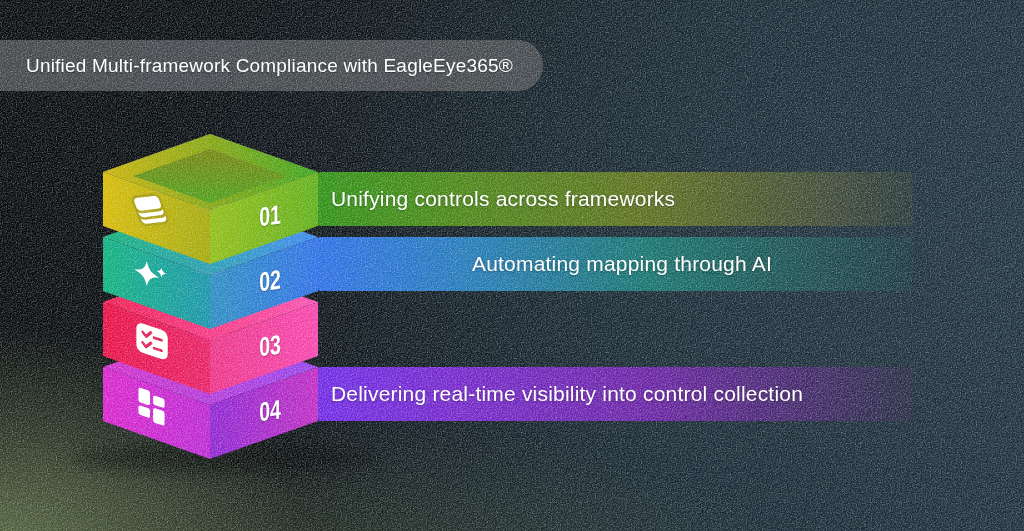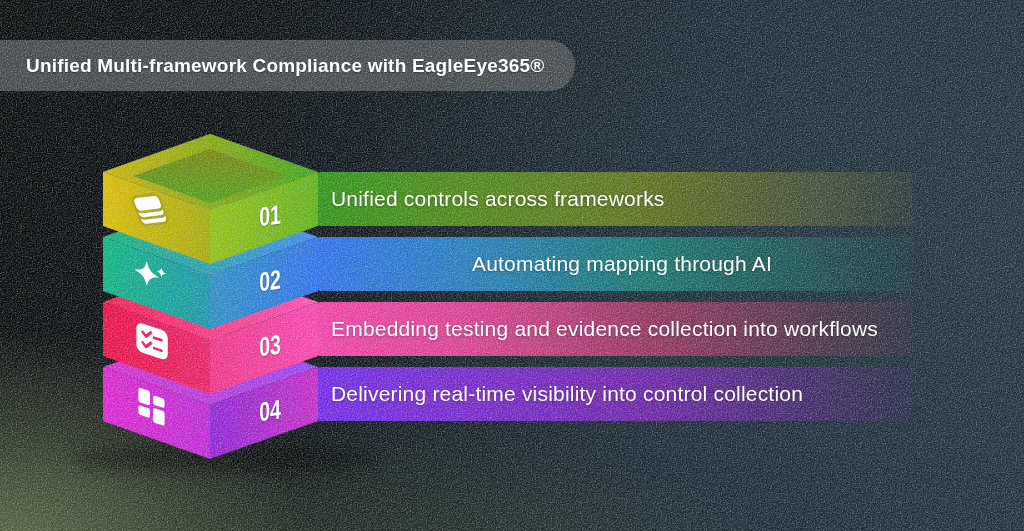--- a/index.html
+++ b/index.html
@@ -11,21 +11,21 @@
       radial-gradient(820px 260px at 30% 108%, rgba(70,86,52,0.45), rgba(70,86,52,0) 60%),
       radial-gradient(1200px 760px at 102% 45%, rgba(32,50,62,0.95), rgba(32,50,62,0) 72%),
       linear-gradient(100deg,#060809 0%,#0a0e12 34%,#15222c 68%,#1b2b36 100%);
   }
   .bg{position:absolute;inset:0;}
   
   .title-pill{
     position:absolute;left:0;top:40px;height:51px;line-height:51px;
     padding:0 30px 0 26px;border-radius:0 26px 26px 0;
     background:rgba(73,76,79,0.92);
-    color:#fff;font-size:19px;font-weight:700;letter-spacing:.2px;
+    color:#fff;font-size:19px;font-weight:400;letter-spacing:.2px;
     white-space:nowrap;z-index:2;
     text-shadow:0 1px 2px rgba(0,0,0,.4);
   }
   
   .bar{position:absolute;left:318px;width:595px;height:54px;border-radius:2px;z-index:3;}
   .bar-label{
     display:block;line-height:54px;padding-left:13px;color:#fff;font-size:21px;
     letter-spacing:.2px;white-space:nowrap;text-shadow:0 1px 3px rgba(0,0,0,.35);
   }
   .bar1{top:172px;background:linear-gradient(to right,#2f9012 0%,#4c8414 25%,#5c6e1c 55%,rgba(92,96,48,.55) 85%,rgba(80,86,44,.2) 100%);}
@@ -52,27 +52,24 @@
 <body>
 
 <div class="stage">
   <div class="bg"></div>
 
   <div class="title-pill">
     <span>Unified Multi-framework Compliance with EagleEye365®</span>
   </div>
 
   <div class="bar bar1">
-    <span class="bar-label">Unified controls across frameworks</span>
+    <span class="bar-label">Unifying controls across frameworks</span>
   </div>
   <div class="bar bar2">
     <span class="bar-label">Automating mapping through AI</span>
-  </div>
-  <div class="bar bar3">
-    <span class="bar-label">Embedding testing and evidence collection into workflows</span>
   </div>
   <div class="bar bar4">
     <span class="bar-label">Delivering real-time visibility into control collection</span>
   </div>
 
   <svg class="stack" viewBox="0 0 1024 531" aria-hidden="true">
     <defs>
       <linearGradient id="g1t" gradientUnits="userSpaceOnUse" x1="103" y1="0" x2="318" y2="0">
         <stop offset="0" stop-color="#c9b206"></stop>
           <stop offset=".5" stop-color="#84a40e"></stop>

